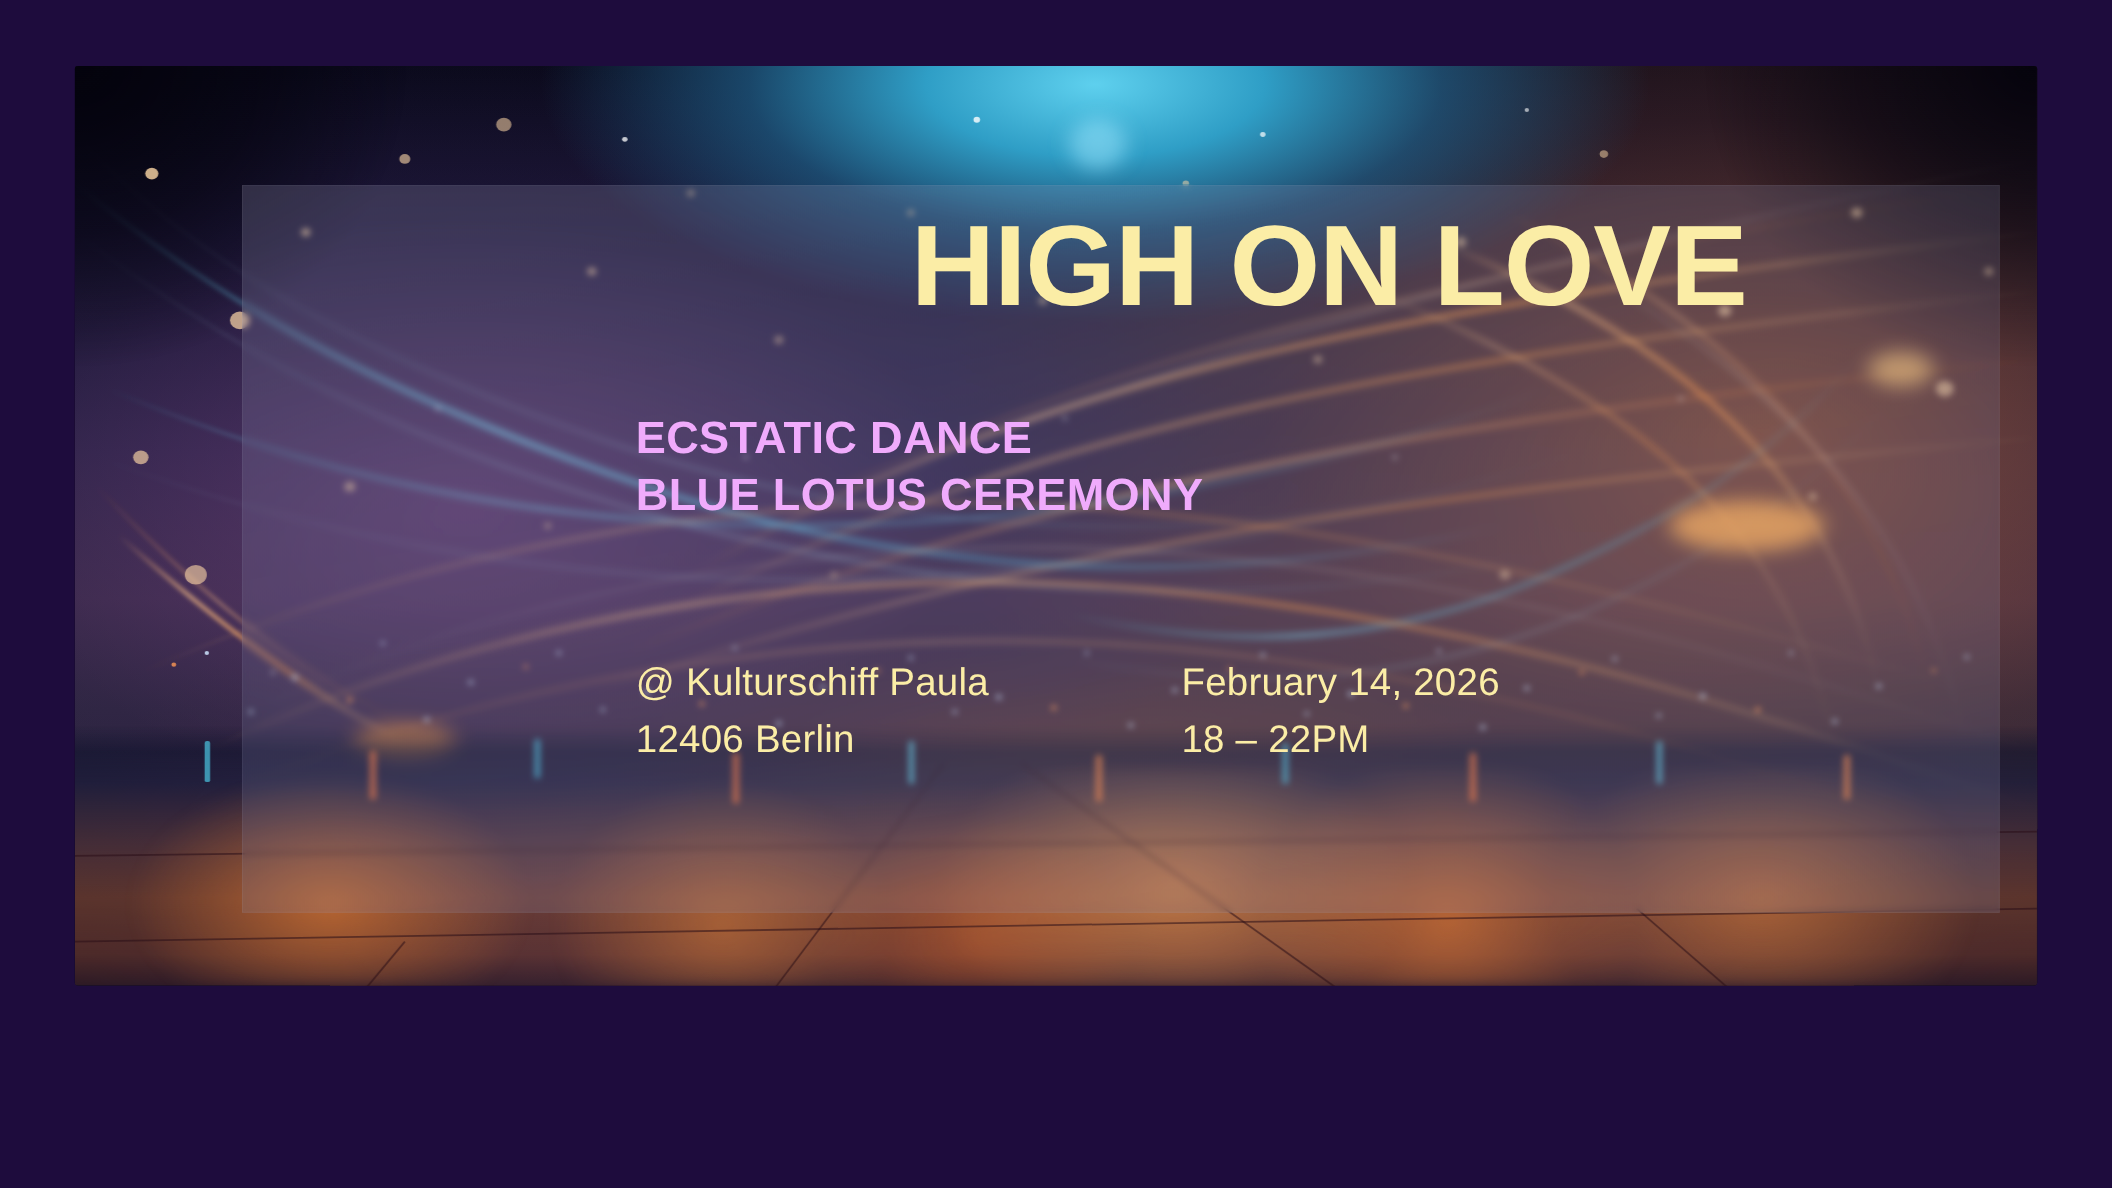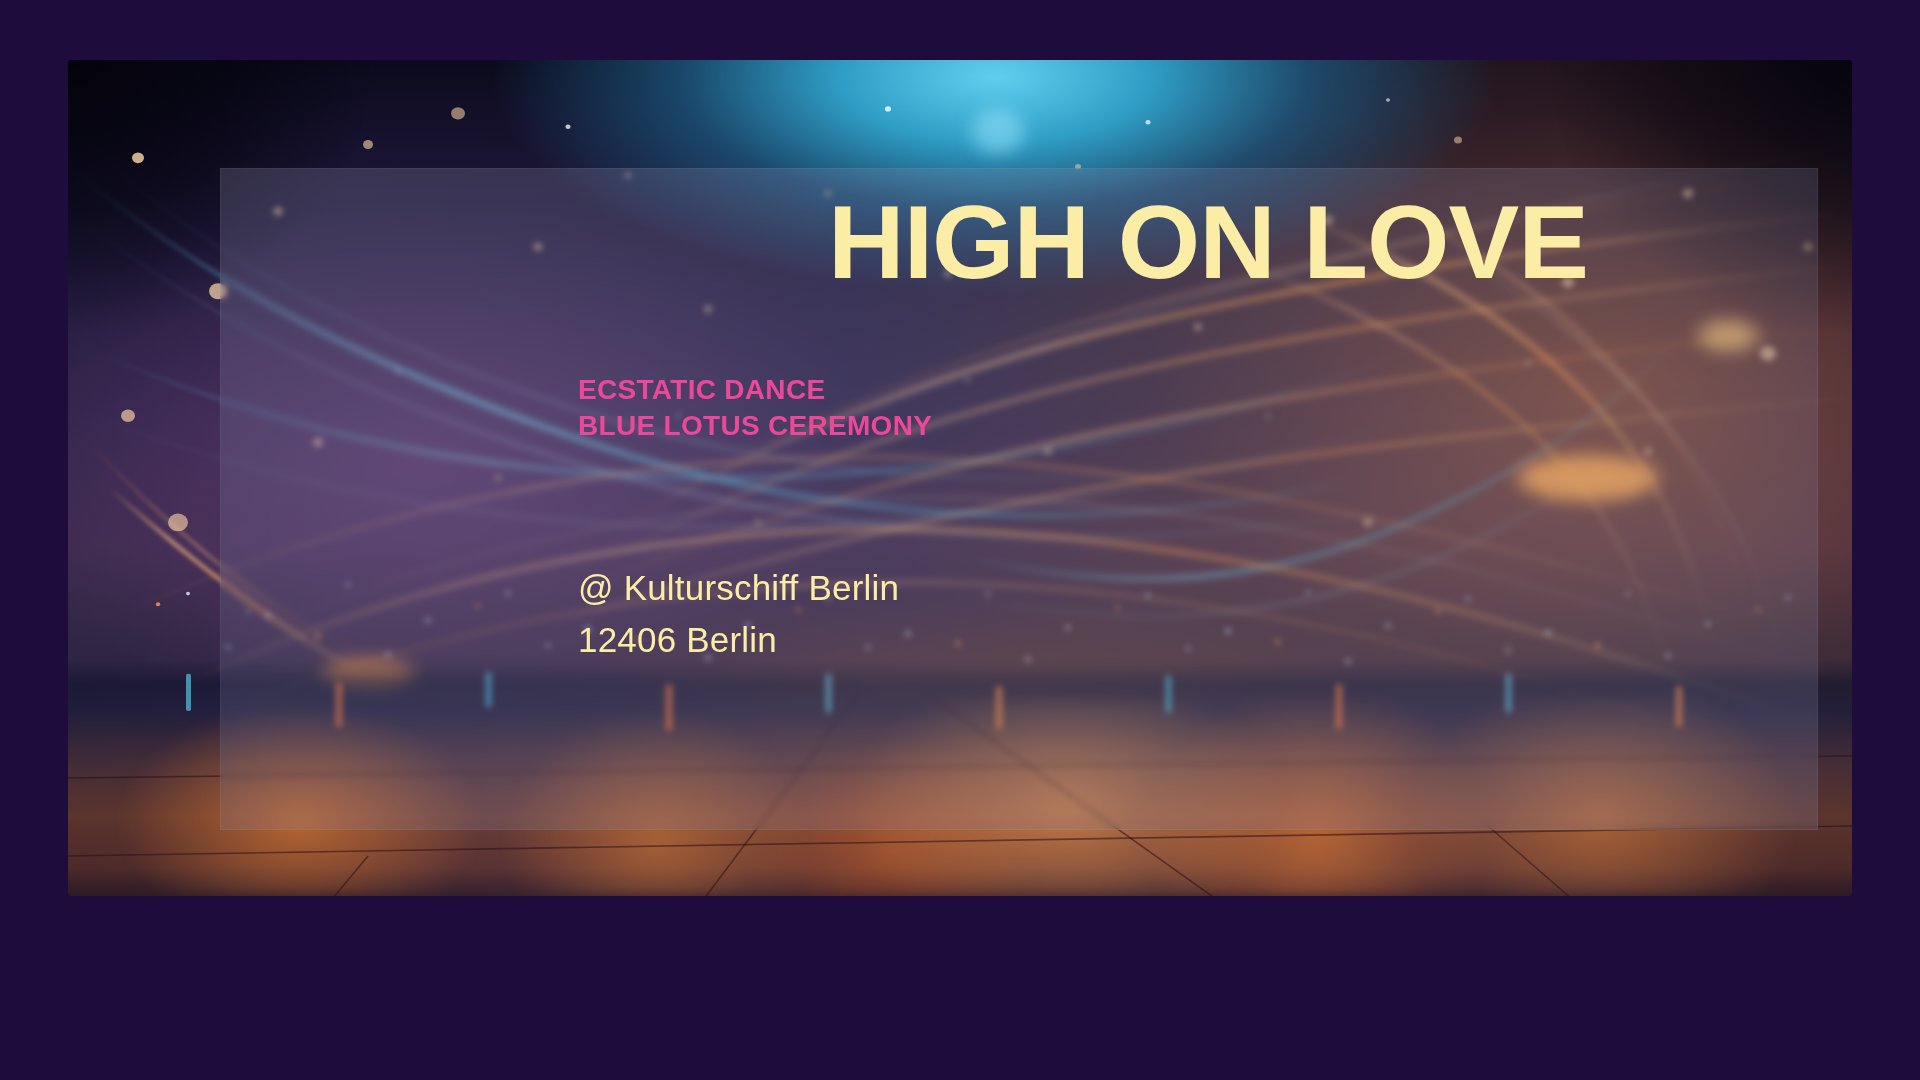--- a/index.html
+++ b/index.html
@@ -127,24 +127,24 @@
     transform-origin: center;
   }
 
   .subtitles {
     margin-top: 78px;
   }
 
   .sub-line {
     font-family: "Liberation Sans", sans-serif;
     font-weight: 700;
-    font-size: 28px;
+    font-size: 41px;
     line-height: 1.28;
     letter-spacing: 0.3px;
-    color: #ec4899;
+    color: #f0abfc;
     white-space: nowrap;
   }
 
   .details {
     margin-top: 118px;
     display: flex;
   }
 
   .det-col-venue { width: 496px; }
   .det-col-date  { width: 500px; }
@@ -383,21 +383,25 @@
 
       <h1 class="title">HIGH ON LOVE</h1>
 
       <div class="subtitles">
         <div class="sub-line">ECSTATIC DANCE</div>
         <div class="sub-line">BLUE LOTUS CEREMONY</div>
       </div>
 
       <div class="details">
         <div class="det-col-venue">
-          <div class="det-line">@ Kulturschiff Berlin</div>
+          <div class="det-line">@ Kulturschiff Paula</div>
           <div class="det-line">12406 Berlin</div>
         </div>
+        <div class="det-col-date">
+          <div class="det-line">February 14, 2026</div>
+          <div class="det-line">18 – 22PM</div>
+        </div>
       </div>
 
     </div>
 
   </div>
 </div>
 
 </body></html>

